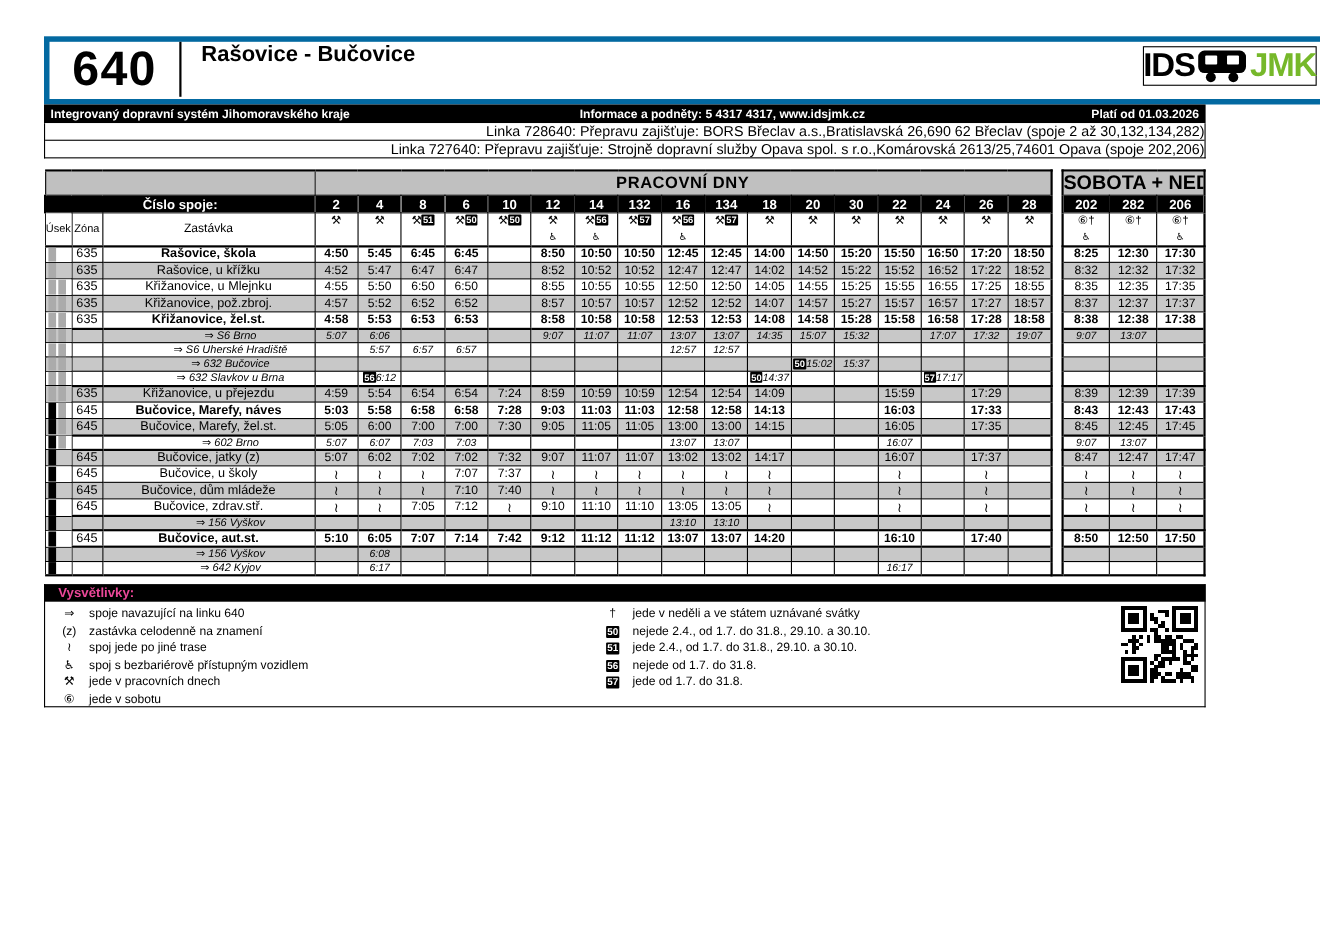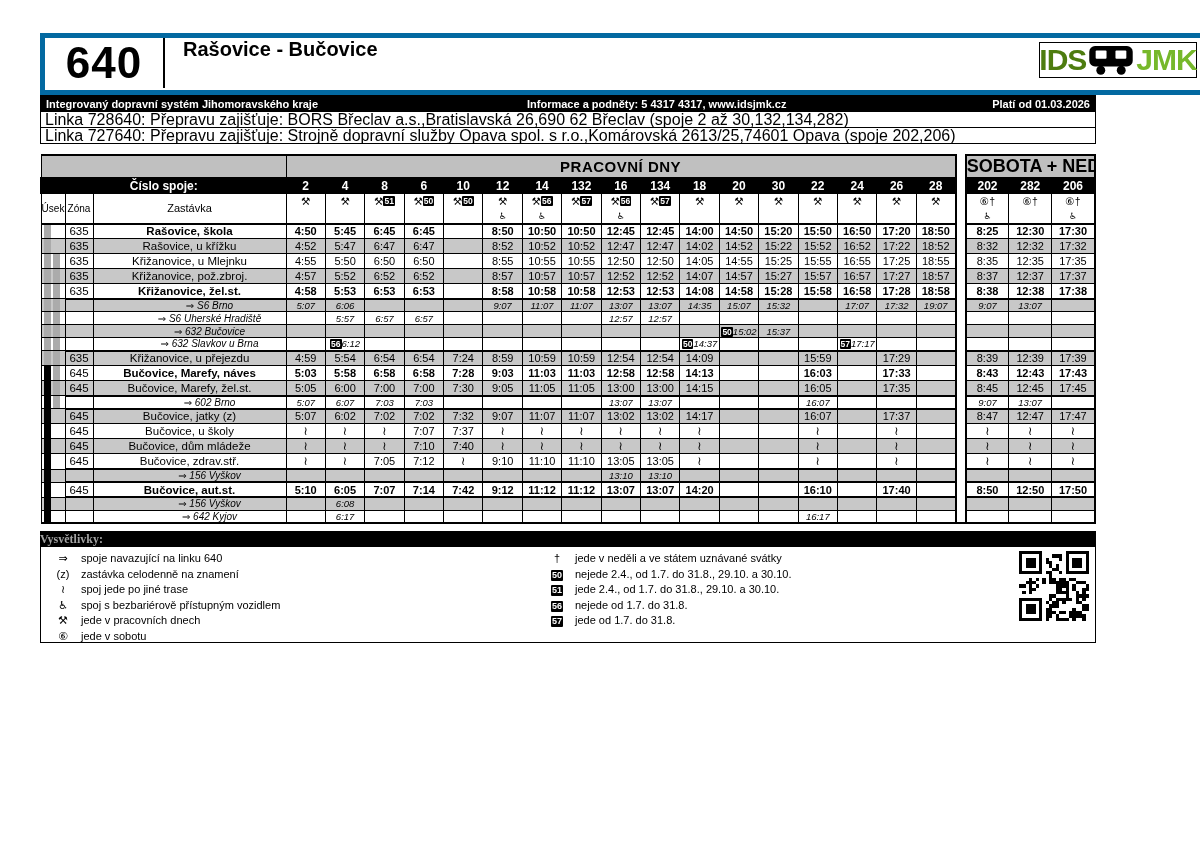--- a/index.html
+++ b/index.html
@@ -17,21 +17,21 @@
             display:flex;align-items:center;justify-content:center;gap:2px;}
   .logo-txt{font-size:30px;font-weight:900;letter-spacing:-1px;}
 
   .sys-bar{position:absolute;left:40px;top:95px;width:1056px;height:17px;background:#000;color:#fff;
            box-sizing:border-box;display:flex;align-items:center;font-size:11px;font-weight:bold;padding:0 6px;}
   .sys-bar .mid{position:absolute;left:487px;}
   .sys-bar .right{position:absolute;right:6px;}
 
   .op-box{position:absolute;left:40px;top:112px;width:1056px;box-sizing:border-box;
           border:1px solid #000;border-top:none;background:#fff;}
-  .op-row{height:15px;line-height:15px;font-size:16px;padding-left:4px;}
+  .op-row{height:15px;line-height:15px;font-size:13px;padding-left:4px;text-align:right;}
   .op-row:first-child{border-bottom:1px solid #000;}
 
   
   .tt-wrap{position:absolute;left:40px;top:154px;width:1056px;}
   table.tt{border-collapse:collapse;table-layout:fixed;width:1054px;}
   table.tt td{padding:0;box-sizing:border-box;overflow:hidden;white-space:nowrap;
               border:1px solid #000;text-align:center;vertical-align:middle;}
   td.gap{border:none !important;background:#fff !important;}
 
   tr.band td{border-top:2px solid #000;background:#c0c0c0;font-weight:bold;height:18px;font-size:14px;}
@@ -71,39 +71,39 @@
   .bars i.k{background:#000;}
   .bars i.n{background:transparent;}
 
   .badge{display:inline-block;background:#000;color:#fff;font-weight:bold;font-style:normal;
          font-size:8.5px;line-height:10px;padding:0 1px;border-radius:1px;}
   .sq{font-size:12px;font-style:normal;}
 
   
   .legend{position:absolute;left:40px;top:531px;width:1056px;box-sizing:border-box;
           border:1px solid #000;border-top:none;background:#fff;height:112px;}
-  .legend-bar{background:#000;color:#a3a3a3;font-weight:bold;font-size:12px;height:16px;
-              line-height:16px;padding-left:0;margin:0 -1px;font-family:Liberation Serif, serif;}
+  .legend-bar{background:#000;color:#ec4899;font-weight:bold;font-size:12px;height:16px;
+              line-height:16px;padding-left:13px;margin:0 -1px;}
   .lg-col{position:absolute;top:20px;}
   .lg-left{left:4px;width:440px;}
   .lg-right{left:498px;width:440px;}
   .lg-item{display:flex;height:15.5px;line-height:15.5px;font-size:11px;}
   .lg-sym{width:36px;text-align:center;flex:none;}
   .qr{position:absolute;right:6px;top:20px;width:70px;height:70px;}
 </style>
 </head>
 <body>
 
 <div class="page">
 
   <div class="header-box">
     <div class="line-no">640</div>
     <div class="route-title">Rašovice - Bučovice</div>
     <div class="logo-box">
-      <span class="logo-txt" style="color:#4d7c0f">IDS</span>
+      <span class="logo-txt" style="color:#000000">IDS</span>
       <span style="display:inline-flex">
         <svg width="46" height="32" viewBox="0 0 72 48">
           <rect x="2" y="2" width="68" height="32" rx="9" fill="#000"></rect>
           <rect x="12" y="9" width="17" height="13" rx="1.5" fill="#fff"></rect>
           <rect x="43" y="9" width="17" height="13" rx="1.5" fill="#fff"></rect>
           <rect x="31" y="9" width="10" height="13" fill="#000"></rect>
           <circle cx="20" cy="40" r="7" fill="#000"></circle>
           <circle cx="52" cy="40" r="7" fill="#000"></circle>
         </svg>
       </span>

